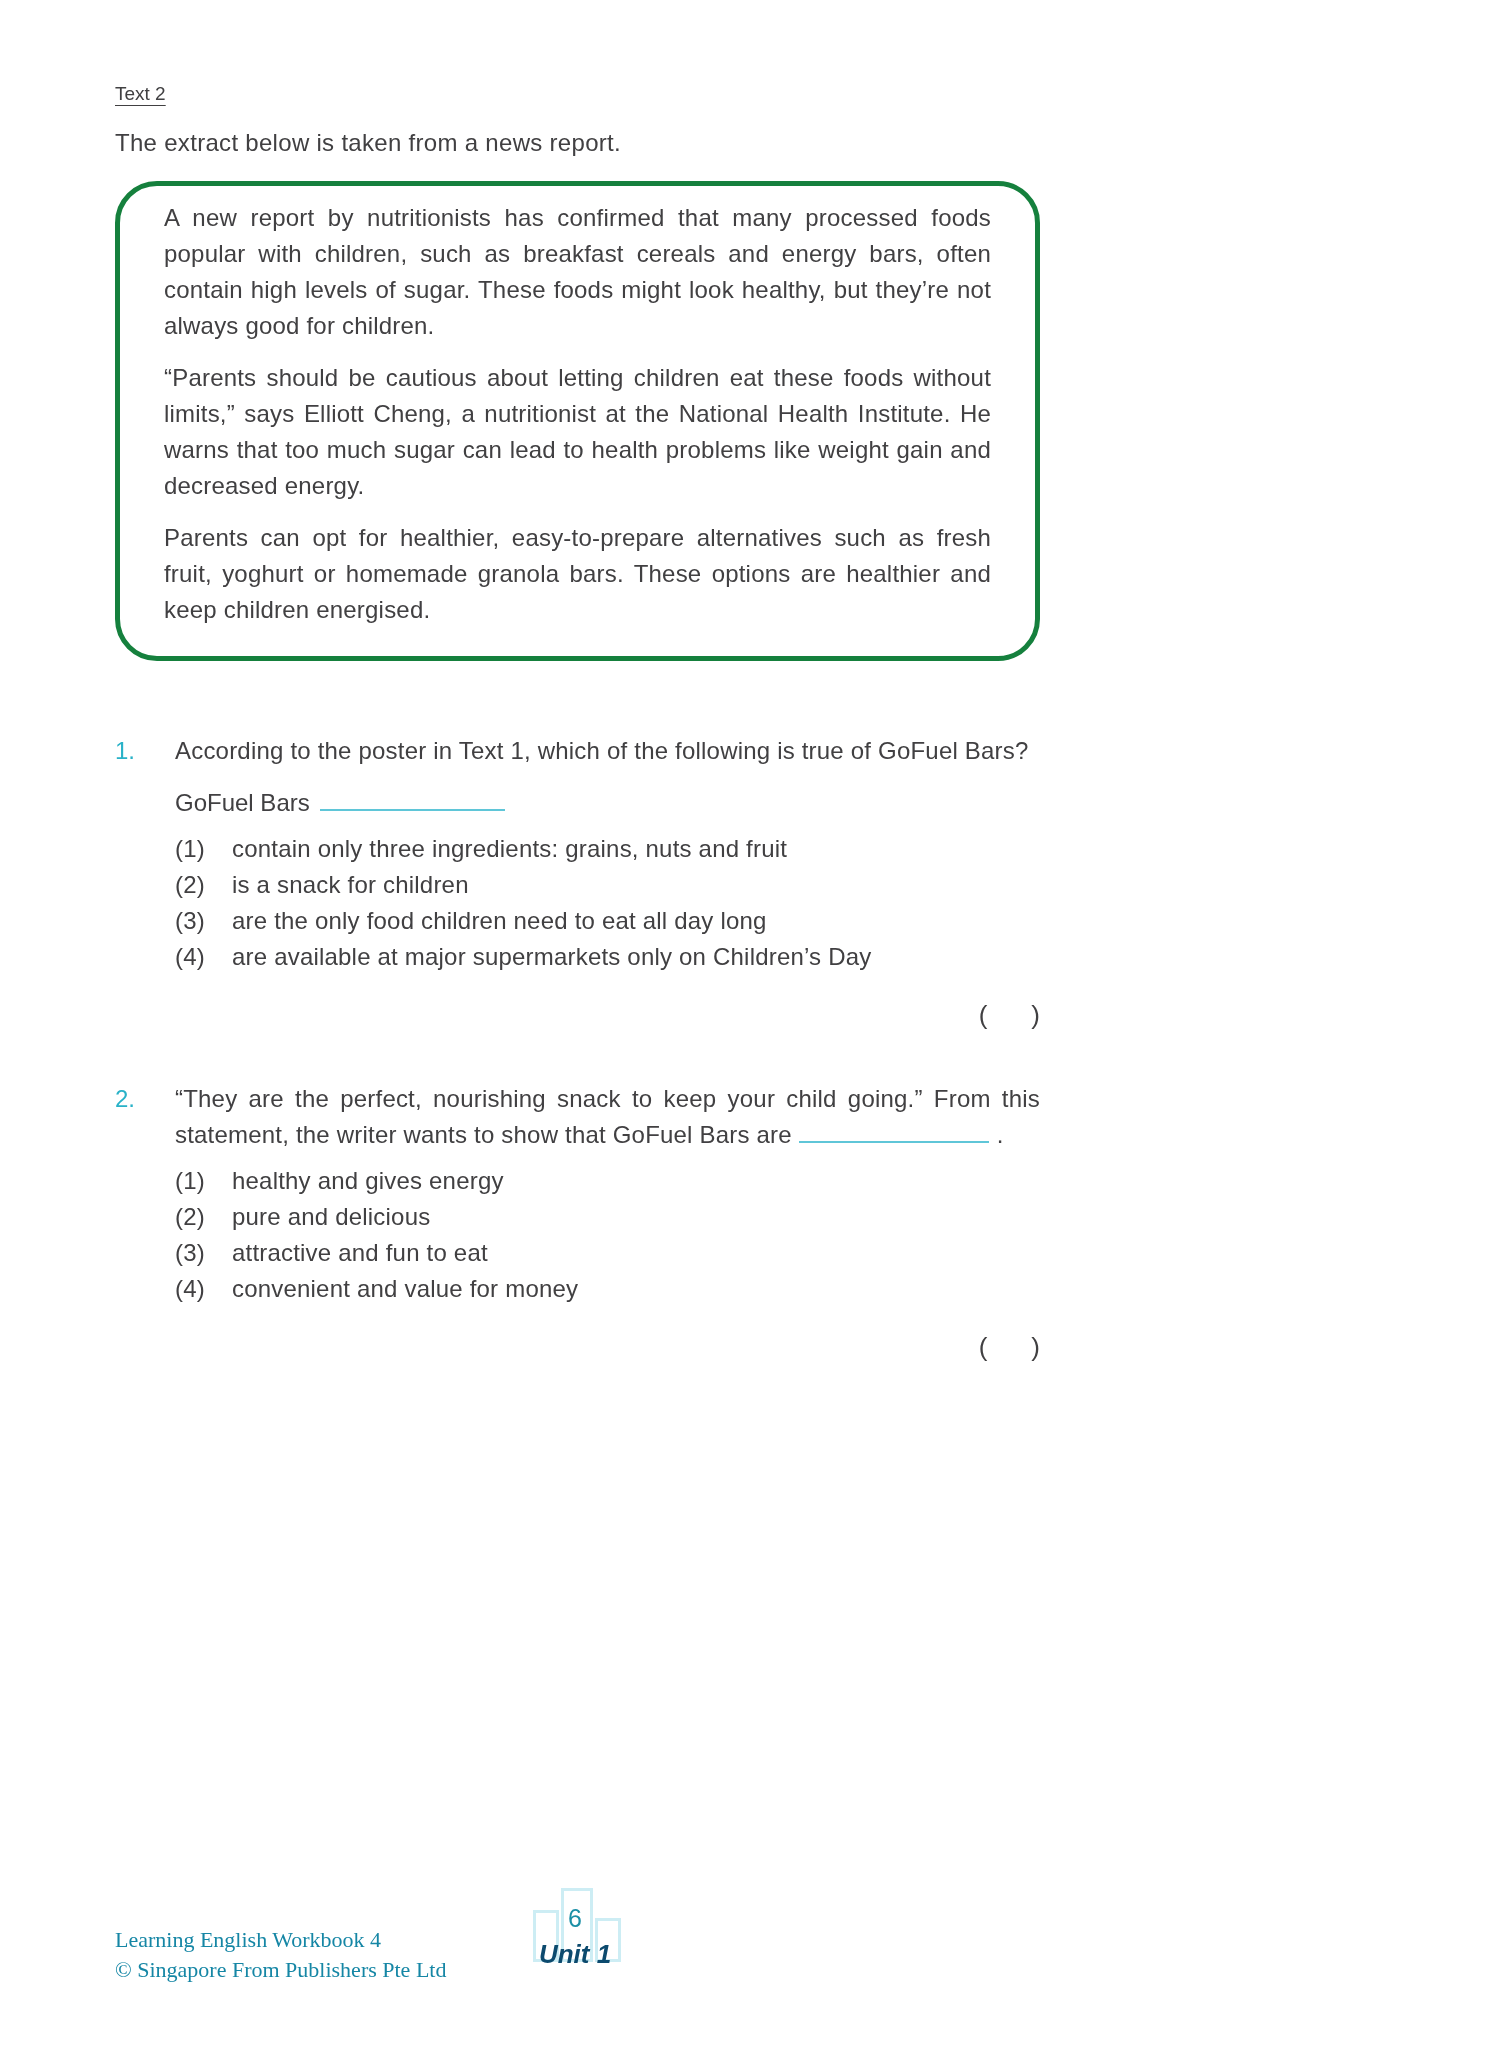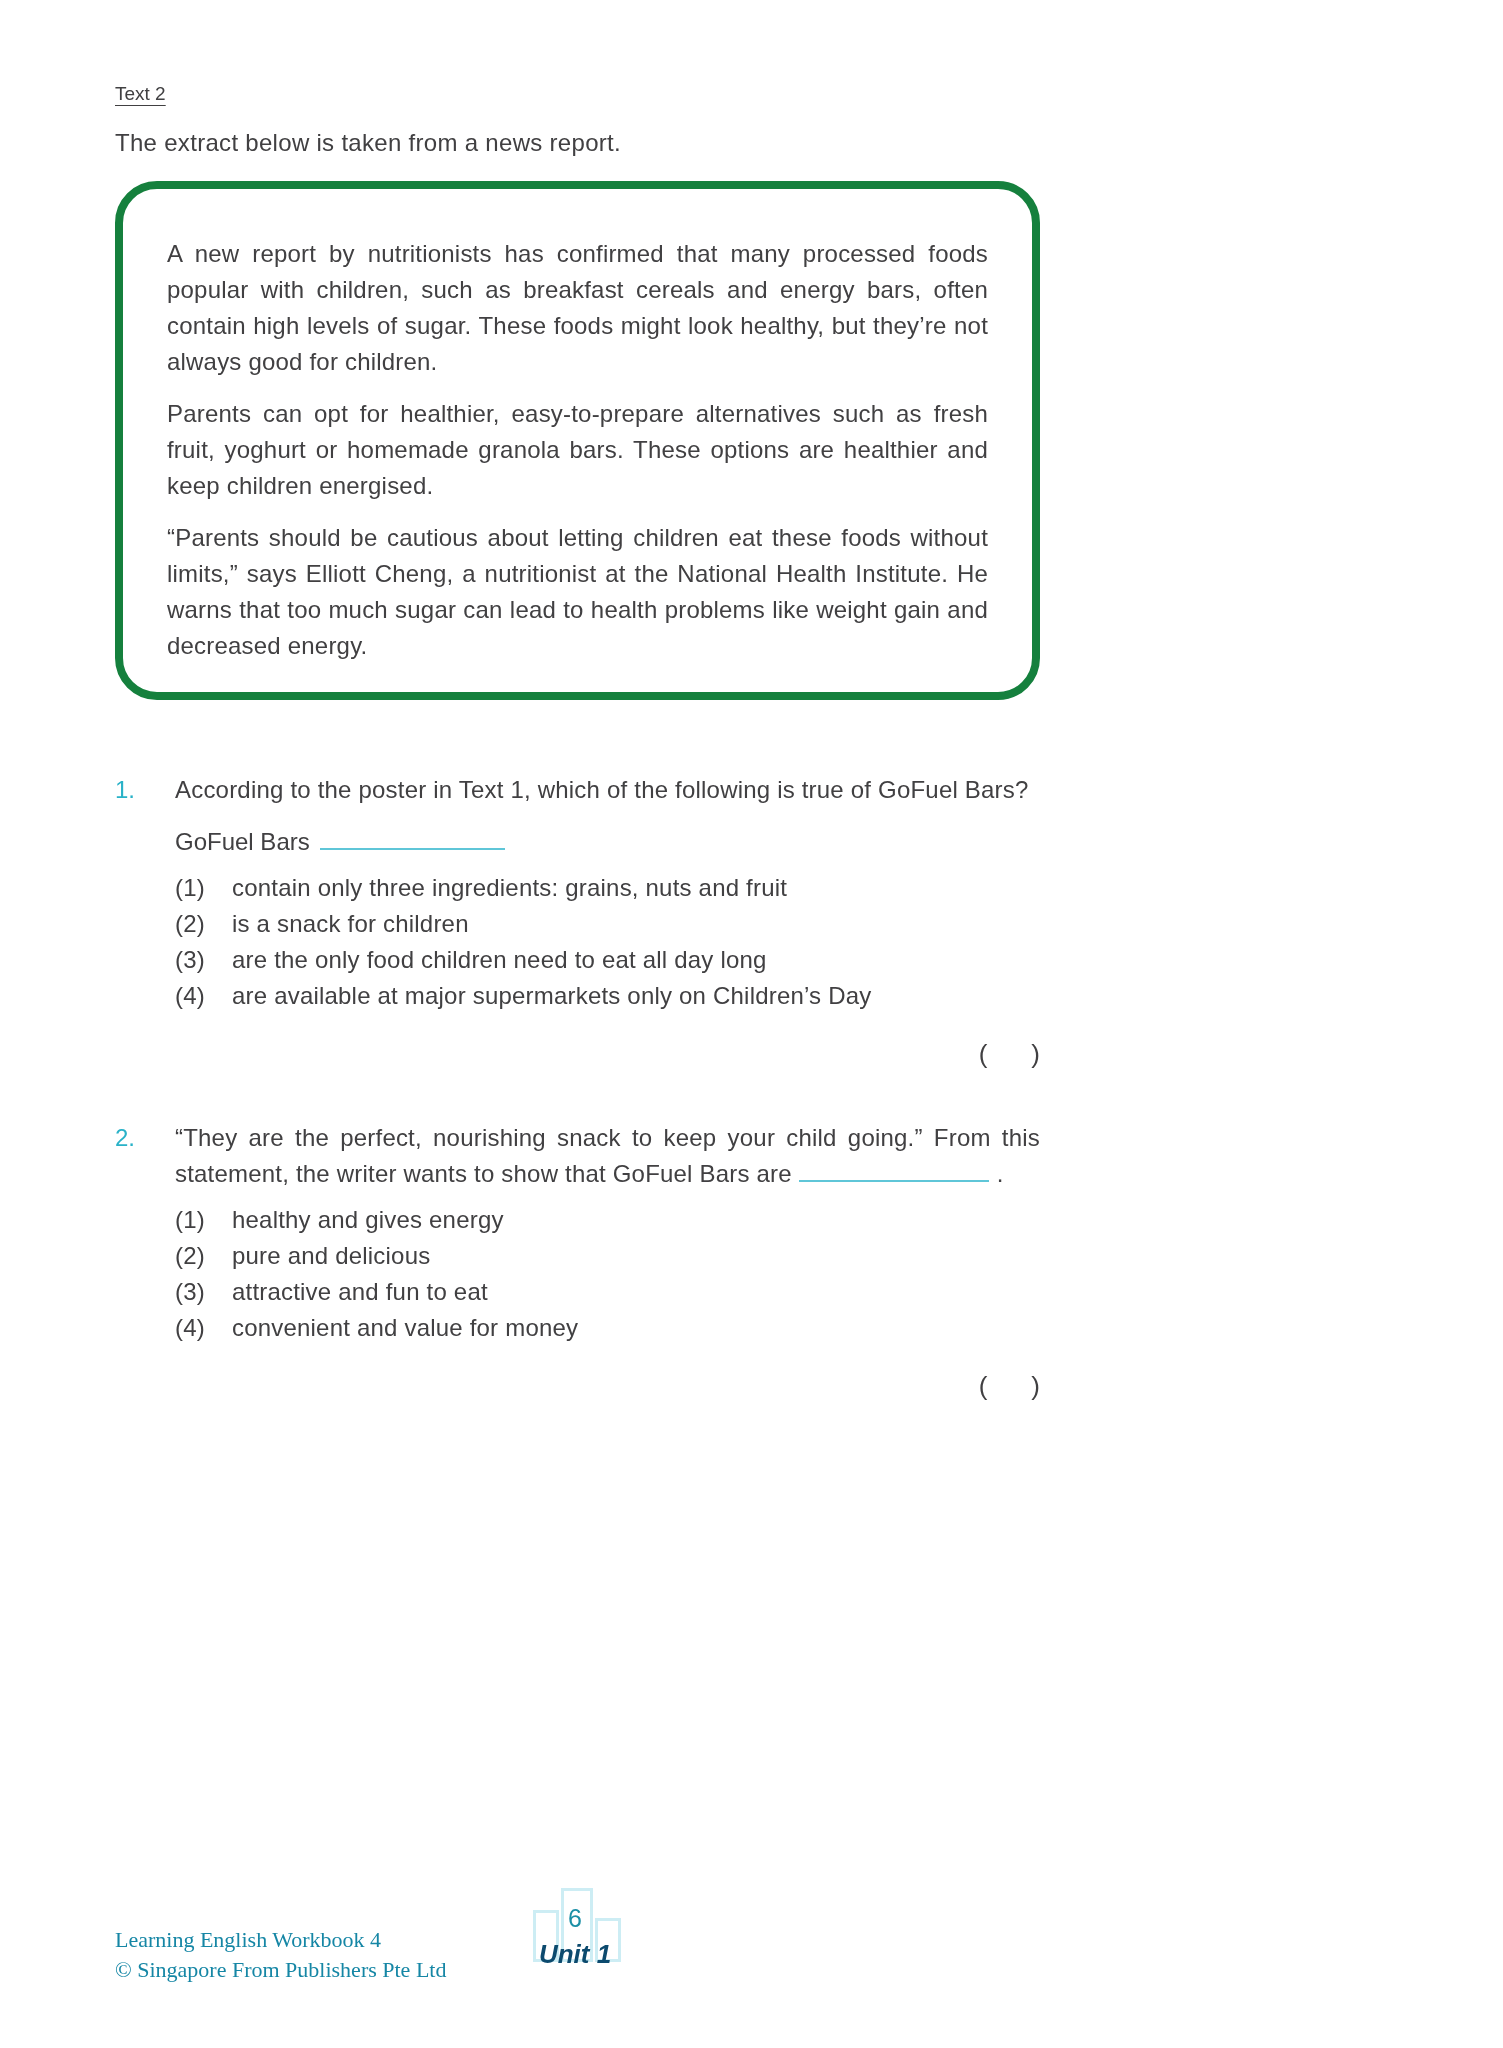--- a/index.html
+++ b/index.html
@@ -29,23 +29,23 @@
     color: #414042;
   }
 
   .intro {
     font-size: 24px;
     margin: 0 0 24px 0;
     letter-spacing: 0.3px;
   }
 
   .extract-box {
-    border: 8px solid #15803d;
+    border: 5px solid #15803d;
     border-radius: 42px;
-    padding: 47px 44px 28px 44px;
+    padding: 14px 44px 28px 44px;
   }
   .ex-para {
     font-size: 24px;
     line-height: 36px;
     text-align: justify;
     margin: 0 0 16px 0;
     letter-spacing: 0.2px;
   }
   .ex-para:last-child { margin-bottom: 0; }
 
@@ -160,22 +160,22 @@
 <body>
 
 <div class="content">
 
   <h1 class="heading">Text 2</h1>
 
   <p class="intro">The extract below is taken from a news report.</p>
 
   <div class="extract-box">
     <p class="ex-para">A new report by nutritionists has confirmed that many processed foods popular with children, such as breakfast cereals and energy bars, often contain high levels of sugar. These foods might look healthy, but they’re not always good for children.</p>
+    <p class="ex-para">“Parents should be cautious about letting children eat these foods without limits,” says Elliott Cheng, a nutritionist at the National Health Institute. He warns that too much sugar can lead to health problems like weight gain and decreased energy.</p>
     <p class="ex-para">Parents can opt for healthier, easy-to-prepare alternatives such as fresh fruit, yoghurt or homemade granola bars. These options are healthier and keep children energised.</p>
-    <p class="ex-para">“Parents should be cautious about letting children eat these foods without limits,” says Elliott Cheng, a nutritionist at the National Health Institute. He warns that too much sugar can lead to health problems like weight gain and decreased energy.</p>
   </div>
 
   <div class="question">
     <div class="q-row">
       <span class="q-num">1.</span>
       <div class="q-body">
         <p class="q-prompt">According to the poster in Text 1, which of the following is true of GoFuel Bars?</p>
         <p class="q-stem"><span>GoFuel Bars</span><span class="blank blank-q1"></span></p>
         <div class="options">
           <div class="opt">

